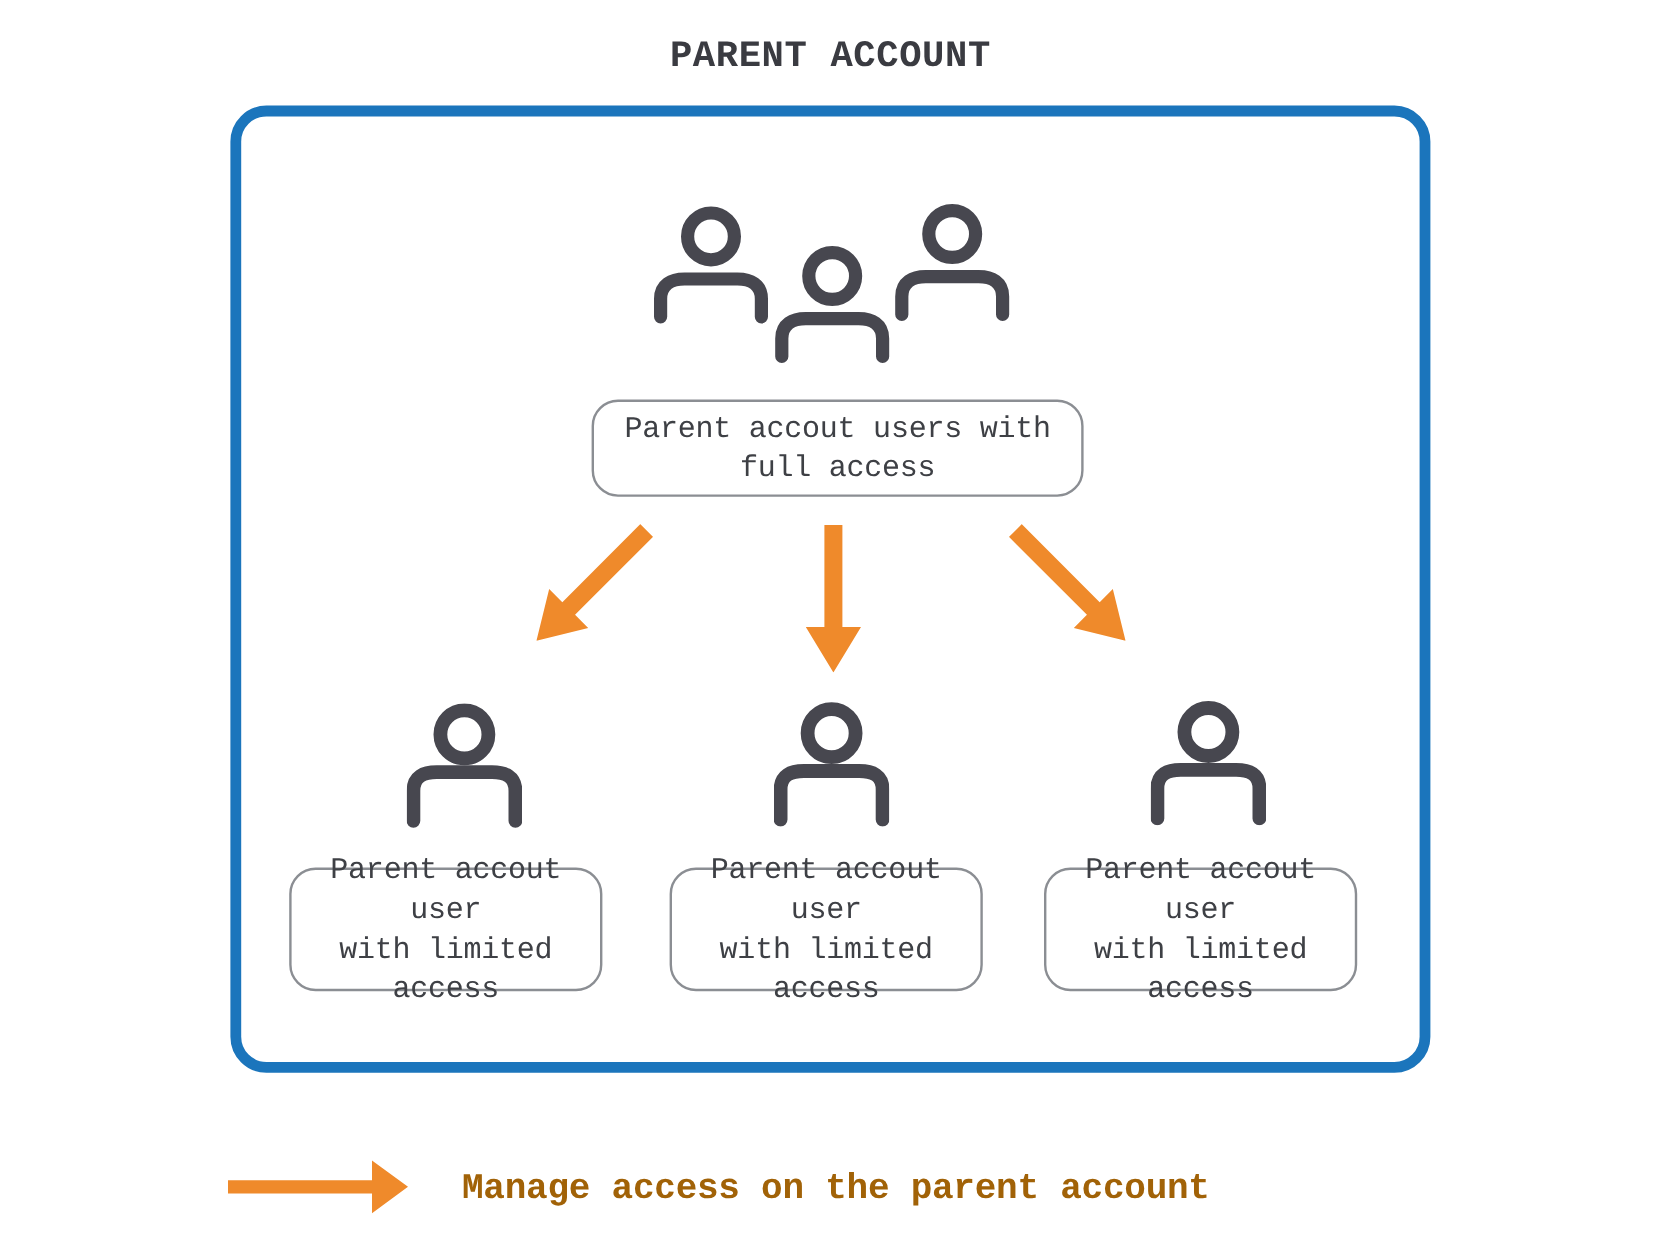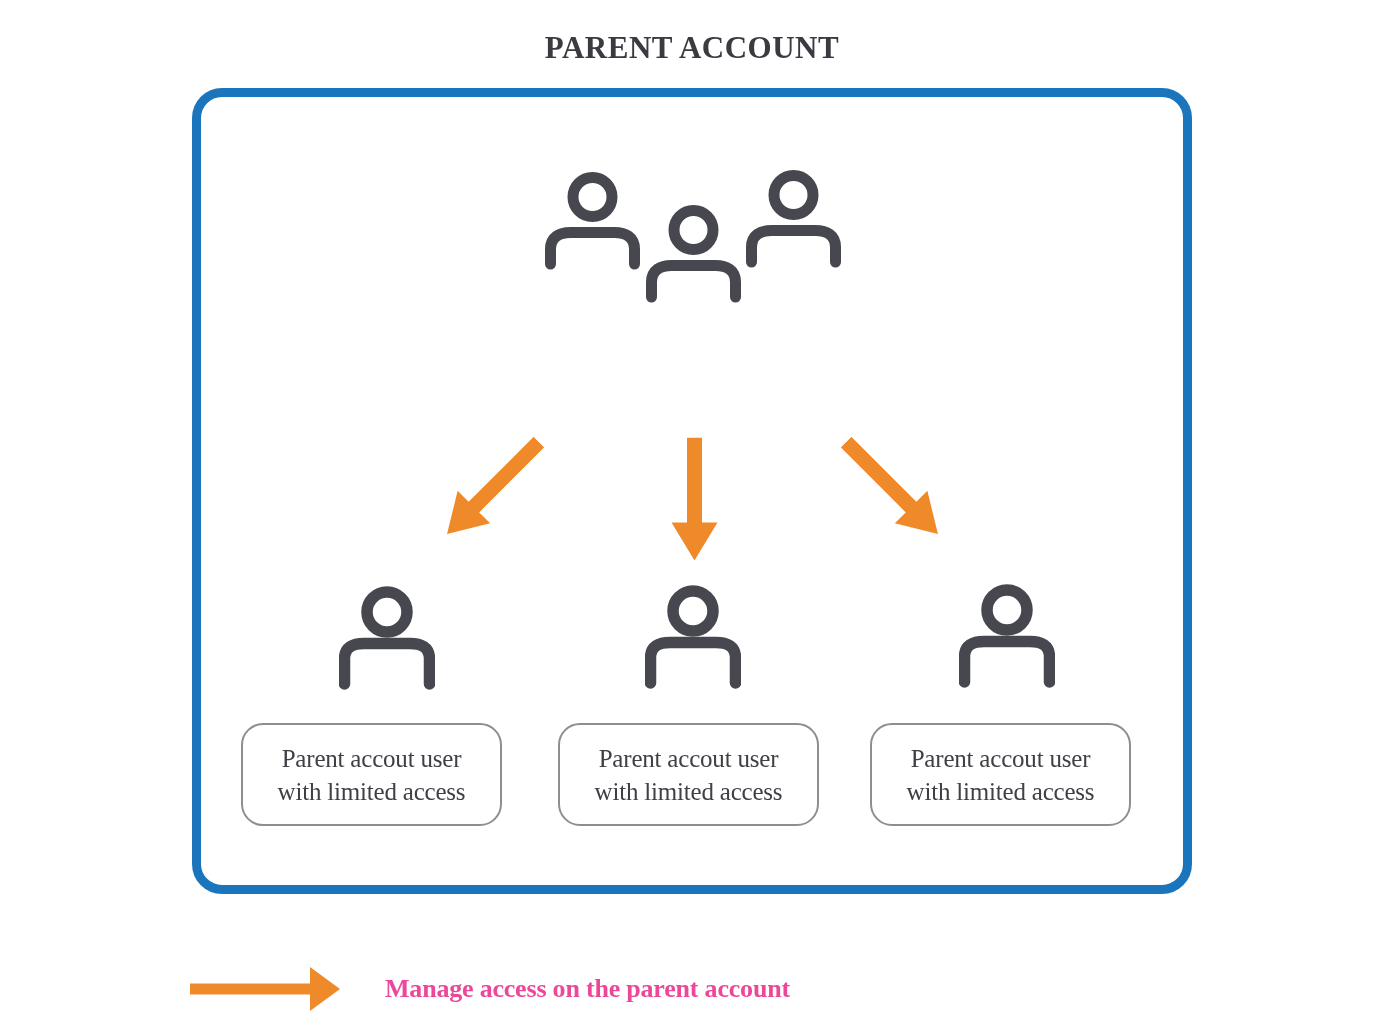--- a/index.html
+++ b/index.html
@@ -1,18 +1,18 @@
 <!DOCTYPE html>
 <html><head>
 <meta charset="utf-8">
 <style>
   html,body{margin:0;padding:0;background:#ffffff;}
   .canvas{
     position:relative;width:1388px;height:1035px;background:#ffffff;overflow:hidden;
-    font-family:Liberation Serif, serif;
+    font-family:Liberation Mono, monospace;
   }
   .abs{position:absolute;}
   .title{
     left:192px;top:30px;width:1000px;text-align:center;
     font-size:31px;font-weight:bold;letter-spacing:.5px;color:#3a3b41;
   }
   .parent-frame{
     left:192px;top:88px;width:1000px;height:806px;box-sizing:border-box;
     border:9px solid #1b75bc;border-radius:30px;background:#ffffff;
   }
@@ -28,21 +28,21 @@
   .node-limited.pos-2{left:870px;top:723px;}
   .icon-group{left:539px;top:166px;}
   .user-0{left:339px;top:586px;}
   .user-1{left:645px;top:585px;}
   .user-2{left:959px;top:584px;}
   .arrow-left{left:428px;top:464px;transform:rotate(135deg);}
   .arrow-center{left:633px;top:475px;transform:rotate(90deg);}
   .arrow-right{left:827px;top:464px;transform:rotate(45deg);}
   .legend-arrow{left:190px;top:965px;}
   .legend-label{
-    left:385px;top:974px;font-size:26px;font-weight:bold;color:#ec4899;letter-spacing:-0.2px;
+    left:385px;top:974px;font-size:30px;font-weight:bold;color:#a16207;letter-spacing:-0.2px;
   }
   .stroke-person{fill:none;stroke:#47474f;}
   .orange{fill:#ef8a2b;}
 </style>
 </head>
 <body>
 
 <div class="canvas">
 
   <div class="abs title">PARENT ACCOUNT</div>
@@ -54,20 +54,23 @@
       <g id="pg">
         <circle class="stroke-person" cx="0" cy="0" r="19.5" stroke-width="11"></circle>
         <path class="stroke-person" stroke-width="11" stroke-linecap="round" d="M-42 67 V52 C-42 40 -33 35.5 -22 35.5 H22 C33 35.5 42 40 42 52 V67"></path>
       </g>
     </defs>
     <use href="#pg" transform="translate(53.5,31)"></use>
     <use href="#pg" transform="translate(254.5,29)"></use>
     <use href="#pg" transform="translate(154.5,64)"></use>
   </svg>
 
+  <div class="abs node node-full">
+    <span>Parent accout users with full access</span>
+  </div>
 
   <svg class="abs arrow-left" width="130" height="48" viewBox="0 0 130 48">
     <polygon class="orange" points="0,16.5 92,16.5 92,1 130,24 92,47 92,31.5 0,31.5"></polygon>
   </svg>
   <svg class="abs arrow-center" width="123" height="48" viewBox="0 0 123 48">
     <polygon class="orange" points="0,16.5 85,16.5 85,1 123,24 85,47 85,31.5 0,31.5"></polygon>
   </svg>
   <svg class="abs arrow-right" width="130" height="48" viewBox="0 0 130 48">
     <polygon class="orange" points="0,16.5 92,16.5 92,1 130,24 92,47 92,31.5 0,31.5"></polygon>
   </svg>

